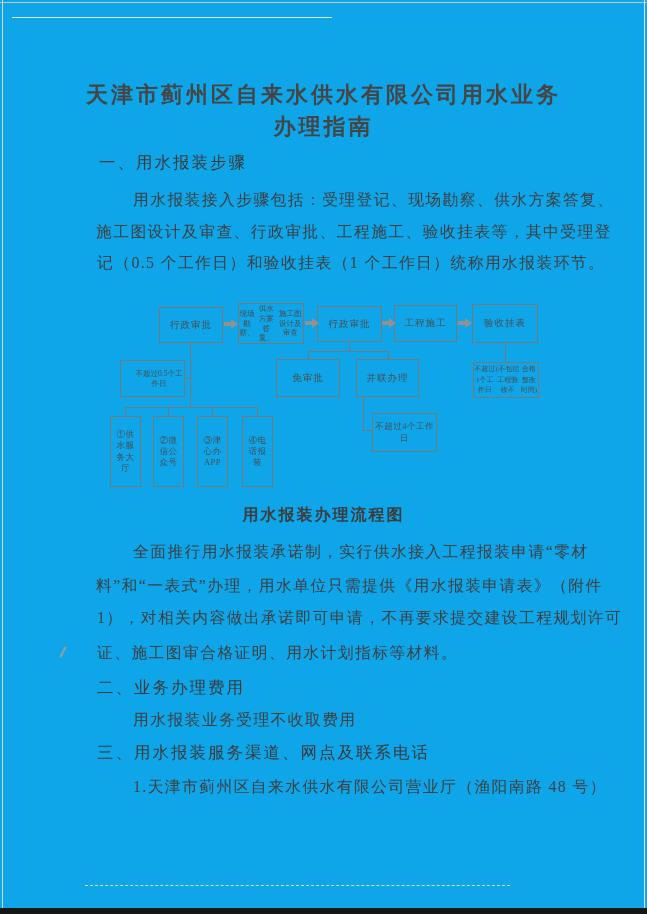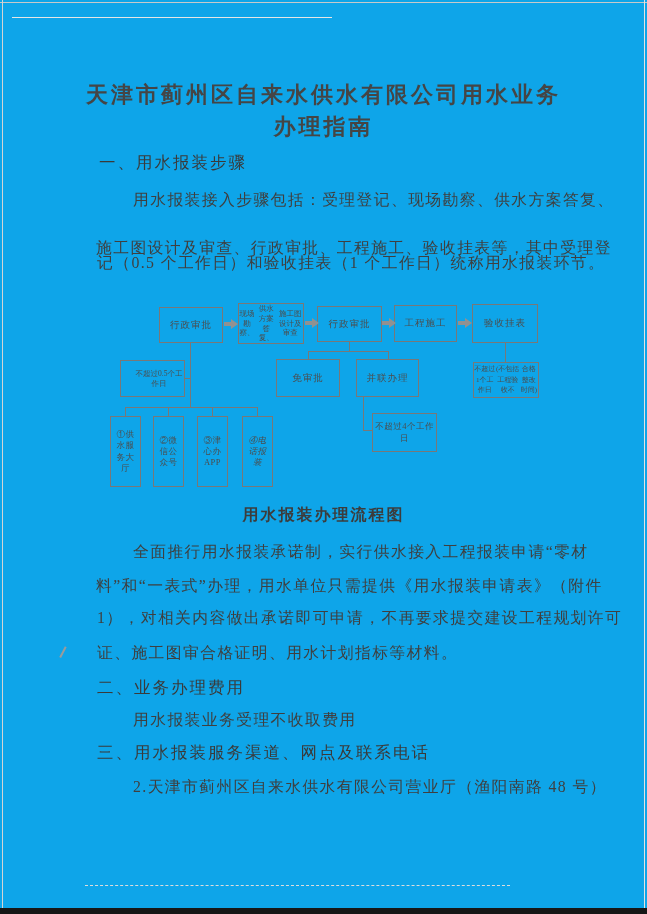--- a/index.html
+++ b/index.html
@@ -48,21 +48,21 @@
   <div class="scan-smudge"></div>
   <div class="scan-dots"></div>
   <div class="pen-mark"></div>
   <div class="scan-bottom"></div>
 
   <div class="title-line" style="top:80px;">天津市蓟州区自来水供水有限公司用水业务</div>
   <div class="title-line" style="top:112px;text-align:center;">办理指南</div>
 
   <div class="tline heading" style="top:152px;left:99px;">一、用水报装步骤</div>
   <div class="tline" style="top:190px;left:133px;">用水报装接入步骤包括：受理登记、现场勘察、供水方案答复、</div>
-  <div class="tline" style="top:222px;left:96px;margin-top:16px;">施工图设计及审查、行政审批、工程施工、验收挂表等，其中受理登</div>
+  <div class="tline" style="top:222px;left:96px;">施工图设计及审查、行政审批、工程施工、验收挂表等，其中受理登</div>
   <div class="tline" style="top:253px;left:97px;">记（0.5 个工作日）和验收挂表（1 个工作日）统称用水报装环节。</div>
 
   <div class="fc-box fs9" style="left:159px;top:307px;width:64px;height:36px;">
     <span>行政审批</span>
   </div>
   <div class="fc-box fs75" style="left:238px;top:303px;width:66px;height:41px;">
     <span>现场勘察、</span>
     <span>供水方案答复、</span>
     <span>施工图设计及审查</span>
   </div>
@@ -101,21 +101,21 @@
 
   <div class="fc-box fs8 chan" style="left:110px;top:416px;height:71px;">
     <span>①供水服务大厅</span>
   </div>
   <div class="fc-box fs8 chan" style="left:153px;top:416px;height:71px;">
     <span>②微信公众号</span>
   </div>
   <div class="fc-box fs8 chan" style="left:197px;top:416px;height:71px;">
     <span>③津心办APP</span>
   </div>
-  <div class="fc-box fs8 chan" style="left:242px;top:416px;height:71px;font-style:italic;">
+  <div class="fc-box fs8 chan" style="left:242px;top:416px;height:71px;">
     <span>④电话报装</span>
   </div>
 
   <div class="fc-line" style="left:190px;top:343px;width:1px;height:64px;"></div>
   <div class="fc-line" style="left:185px;top:378px;width:5px;height:1px;"></div>
   <div class="fc-line" style="left:125px;top:407px;width:133px;height:1px;"></div>
   <div class="fc-line" style="left:125px;top:407px;width:1px;height:9px;"></div>
   <div class="fc-line" style="left:168px;top:407px;width:1px;height:9px;"></div>
   <div class="fc-line" style="left:212px;top:407px;width:1px;height:9px;"></div>
   <div class="fc-line" style="left:257px;top:407px;width:1px;height:9px;"></div>
@@ -131,15 +131,15 @@
 
   <div class="tline" style="top:542px;left:133px;">全面推行用水报装承诺制，实行供水接入工程报装申请“零材</div>
   <div class="tline" style="top:576px;left:96px;">料”和“一表式”办理，用水单位只需提供《用水报装申请表》（附件</div>
   <div class="tline" style="top:608px;left:97px;">1），对相关内容做出承诺即可申请，不再要求提交建设工程规划许可</div>
   <div class="tline" style="top:643px;left:97px;">证、施工图审合格证明、用水计划指标等材料。</div>
 
   <div class="tline heading" style="top:677px;left:97px;">二、业务办理费用</div>
   <div class="tline" style="top:710px;left:133px;">用水报装业务受理不收取费用</div>
 
   <div class="tline heading" style="top:742px;left:97px;">三、用水报装服务渠道、网点及联系电话</div>
-  <div class="tline" style="top:777px;left:133px;">2.天津市蓟州区自来水供水有限公司营业厅（渔阳南路 48 号）</div>
+  <div class="tline" style="top:777px;left:133px;">1.天津市蓟州区自来水供水有限公司营业厅（渔阳南路 48 号）</div>
 
 </div>
 
 </body></html>

